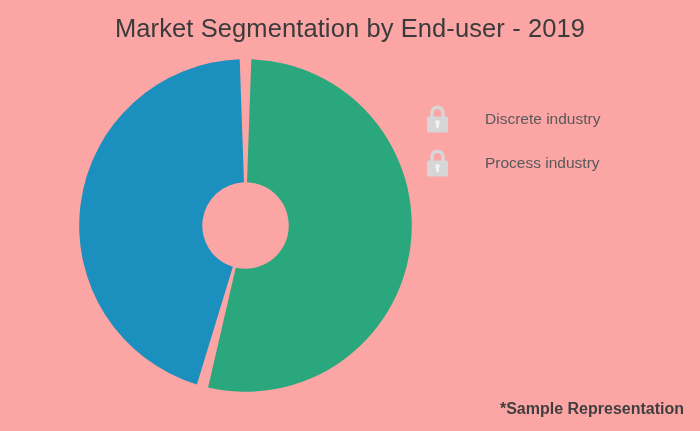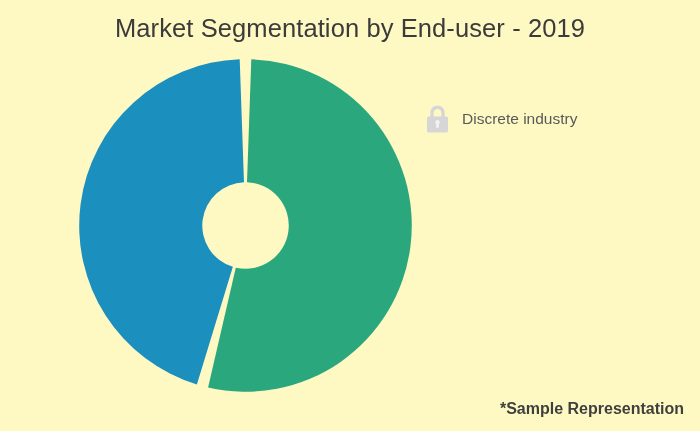--- a/index.html
+++ b/index.html
@@ -13,21 +13,21 @@
     font-family: "Liberation Sans", sans-serif;
     overflow: hidden;
     position: relative;
   }
   #chart-root {
     position: absolute;
     left: 0;
     top: 0;
     width: 700px;
     height: 431px;
-    background: #fef9c3;
+    background: #fca5a5;
   }
   #chart-title {
     position: absolute;
     left: 0;
     top: 14px;
     width: 700px;
     text-align: center;
     font-size: 25.5px;
     font-weight: 400;
     letter-spacing: 0.1px;
@@ -49,20 +49,21 @@
   #legend {
     position: absolute;
     left: 424px;
     top: 99px;
     width: 220px;
   }
   .legend-row {
     display: flex;
     align-items: center;
     height: 40px;
+    gap: 23px;
   }
   .legend-row + .legend-row {
     margin-top: 4px;
   }
   .lock-icon {
     width: 27px;
     height: 30px;
     flex: 0 0 27px;
     position: relative;
     margin-right: 11px;
@@ -111,18 +112,29 @@
         <svg viewBox="0 0 27 30">
           <path d="M13.5 1.6c-4.0 0-7.2 3.2-7.2 7.2v4.6h3.4V8.8c0-2.1 1.7-3.8 3.8-3.8s3.8 1.7 3.8 3.8v4.6h3.4V8.8c0-4.0-3.2-7.2-7.2-7.2z" fill="#d6d6d6"></path>
           <rect x="3.0" y="12.6" width="21" height="15.8" rx="1.6" fill="#d6d6d6"></rect>
           <rect x="12.1" y="17.2" width="2.8" height="7.0" rx="1.4" fill="#f2f2f2"></rect>
           <circle cx="13.5" cy="18.2" r="2.2" fill="#f2f2f2"></circle>
         </svg>
       </span>
       <span class="legend-label">Discrete industry</span>
     </div>
 
+    <div class="legend-row">
+      <span class="lock-icon">
+        <svg viewBox="0 0 27 30">
+          <path d="M13.5 1.6c-4.0 0-7.2 3.2-7.2 7.2v4.6h3.4V8.8c0-2.1 1.7-3.8 3.8-3.8s3.8 1.7 3.8 3.8v4.6h3.4V8.8c0-4.0-3.2-7.2-7.2-7.2z" fill="#d6d6d6"></path>
+          <rect x="3.0" y="12.6" width="21" height="15.8" rx="1.6" fill="#d6d6d6"></rect>
+          <rect x="12.1" y="17.2" width="2.8" height="7.0" rx="1.4" fill="#f2f2f2"></rect>
+          <circle cx="13.5" cy="18.2" r="2.2" fill="#f2f2f2"></circle>
+        </svg>
+      </span>
+      <span class="legend-label">Process industry</span>
+    </div>
 
   </div>
 
   <div id="sample-note">*Sample Representation</div>
 
 </div>
 
 </body></html>

